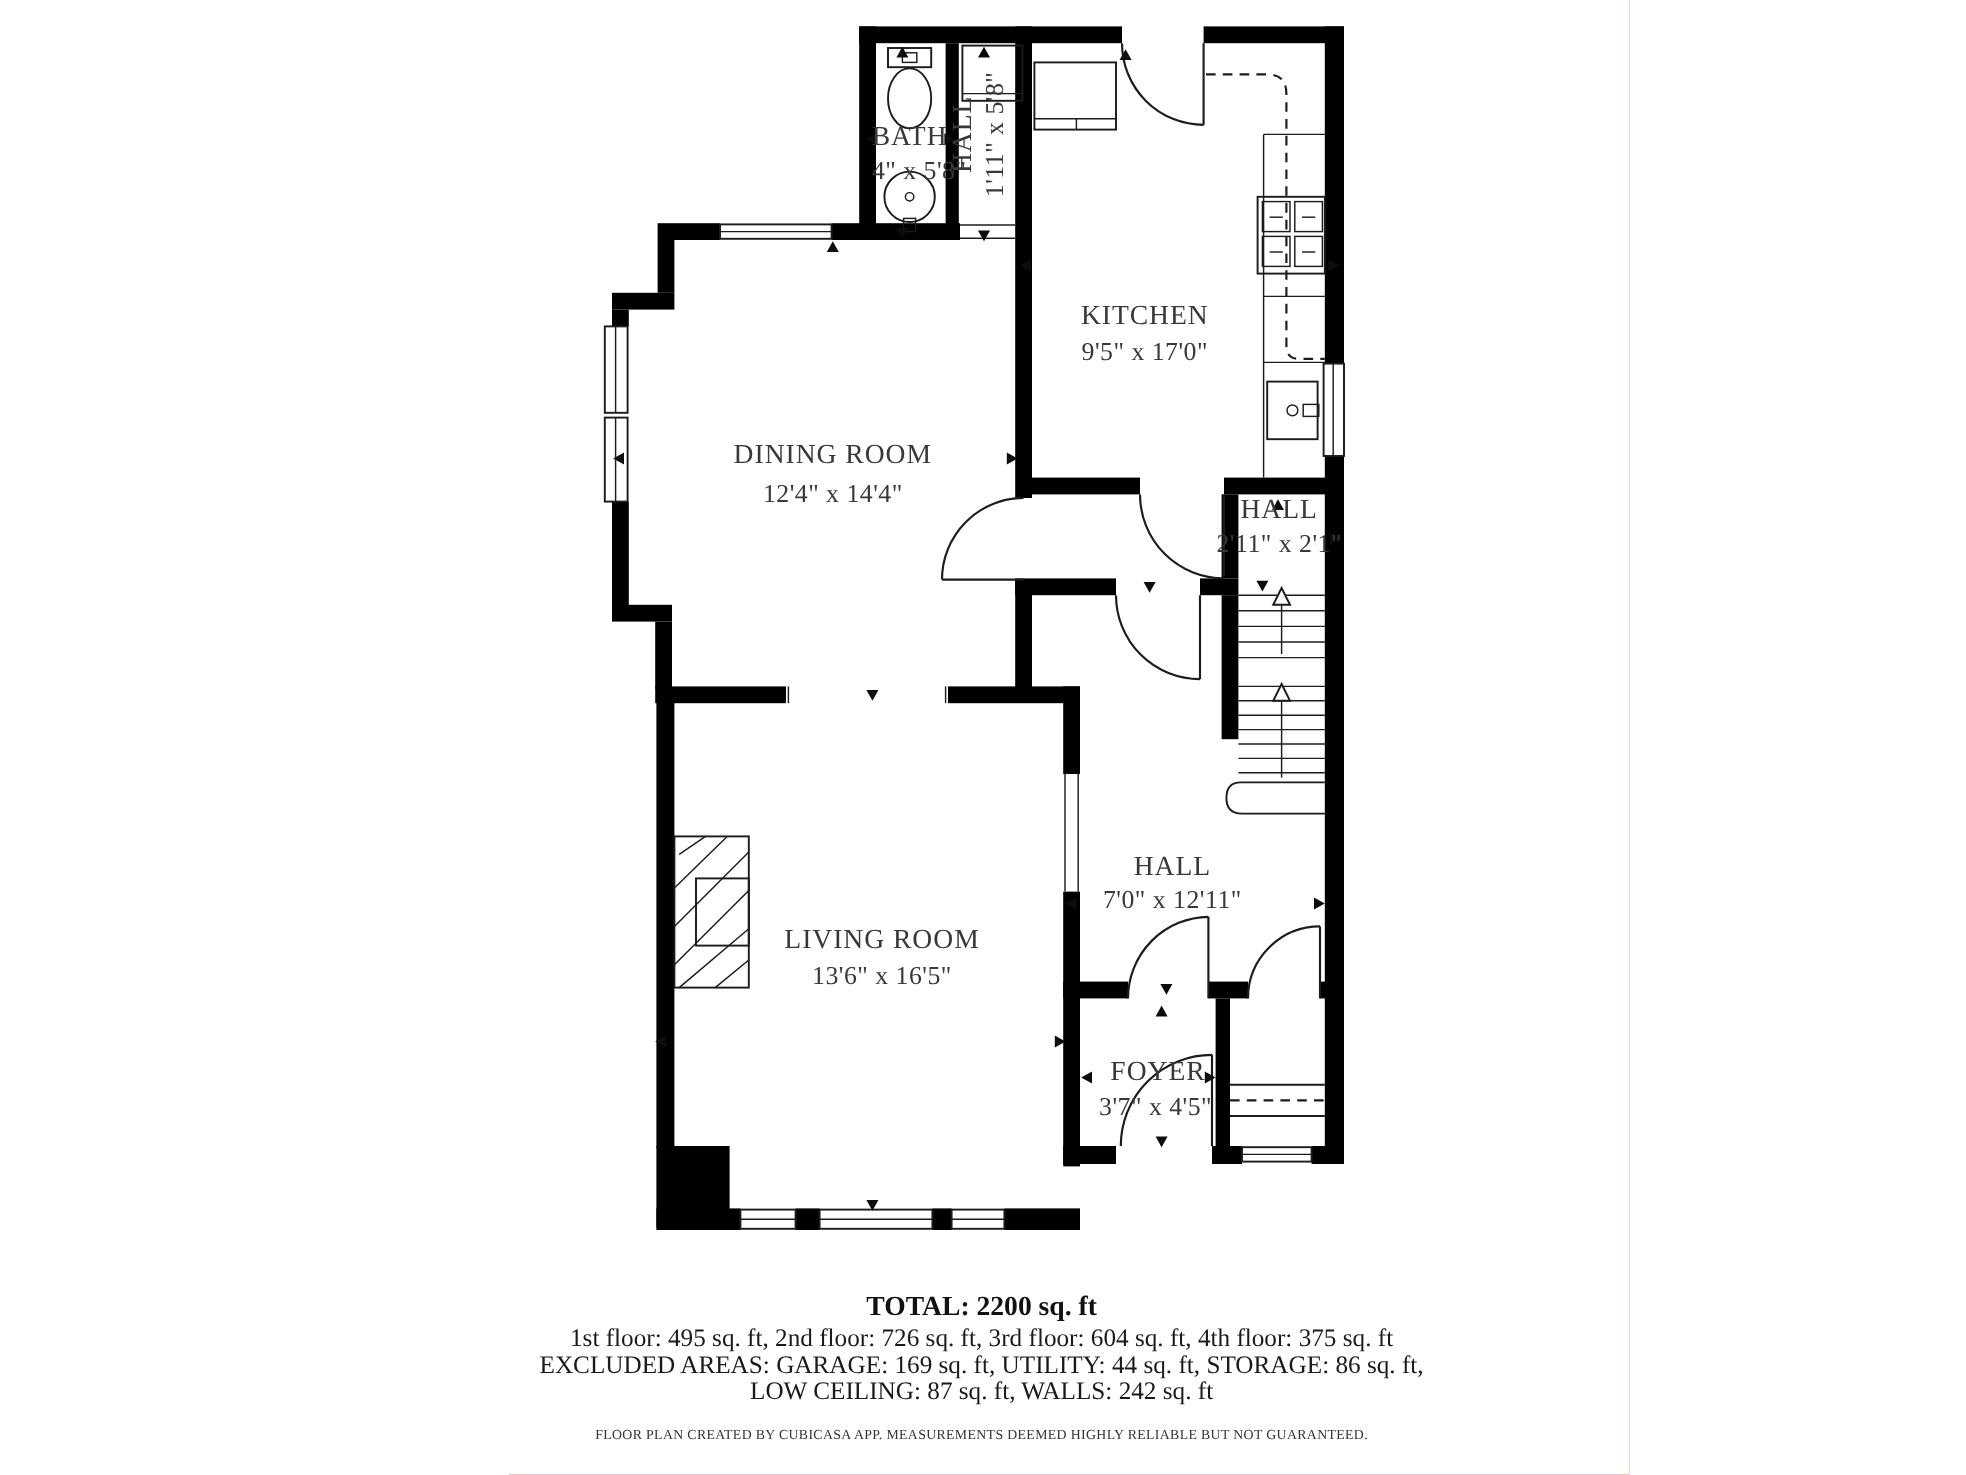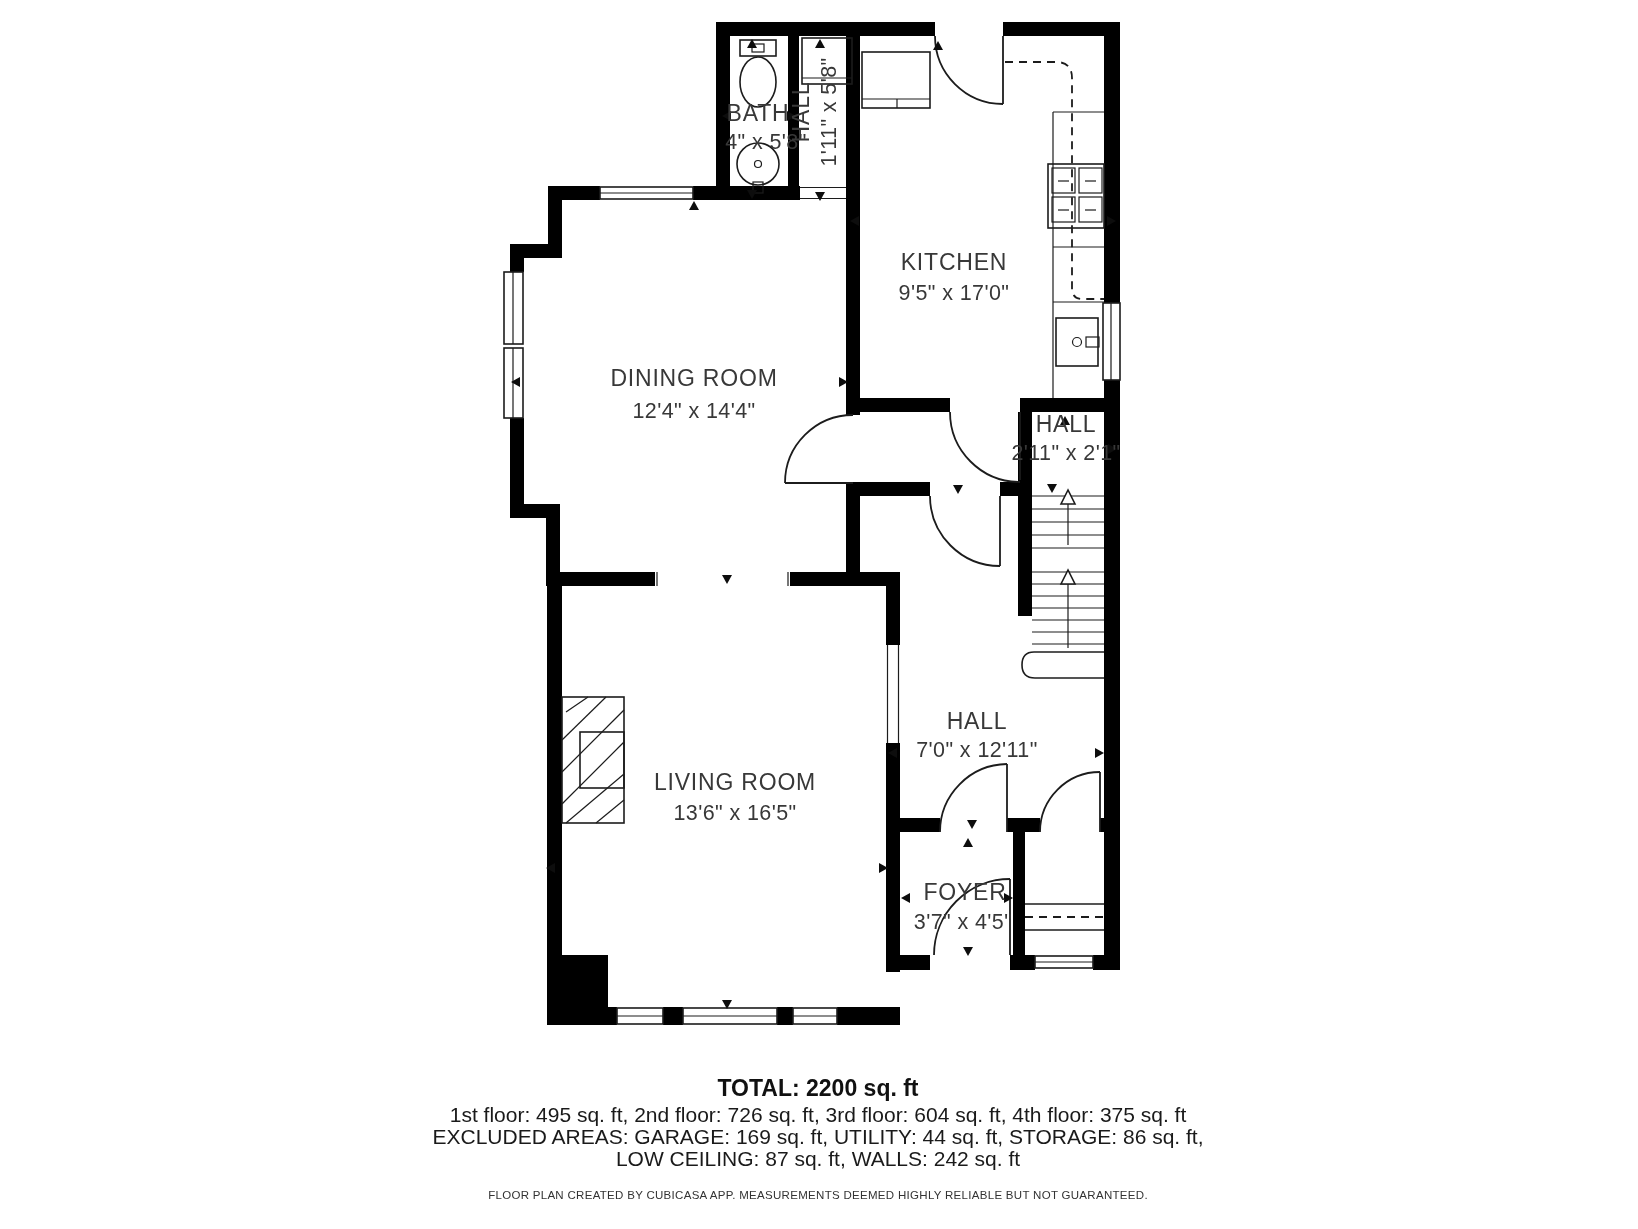--- a/index.html
+++ b/index.html
@@ -1,17 +1,17 @@
 <!DOCTYPE html>
 <html><head>
 <meta charset="utf-8">
 <style>
   html,body{margin:0;padding:0;background:#ffffff;}
   .page{position:relative;width:1358px;height:1229px;background:#ef4444;overflow:hidden;
-        font-family:Liberation Sans, sans-serif;}
+        font-family:Liberation Serif, serif;}
   svg{display:block;}
   .wall{fill:#000000;stroke:none;}
   .thin{stroke:#1c1c1c;stroke-width:1.6;fill:none;}
   .thin2{stroke:#1c1c1c;stroke-width:1.2;fill:none;}
   .winrect{fill:#ffffff;stroke:#1c1c1c;stroke-width:1.6;}
   .door{stroke:#1c1c1c;stroke-width:1.8;fill:none;}
   .dash{stroke:#1c1c1c;stroke-width:1.8;fill:none;stroke-dasharray:8 6;}
   .marker{fill:#0d0d0d;stroke:none;}
   .openhead{fill:#ffffff;stroke:#1c1c1c;stroke-width:1.6;}
   .room-name{font-size:23px;fill:#383838;letter-spacing:0.8px;}

